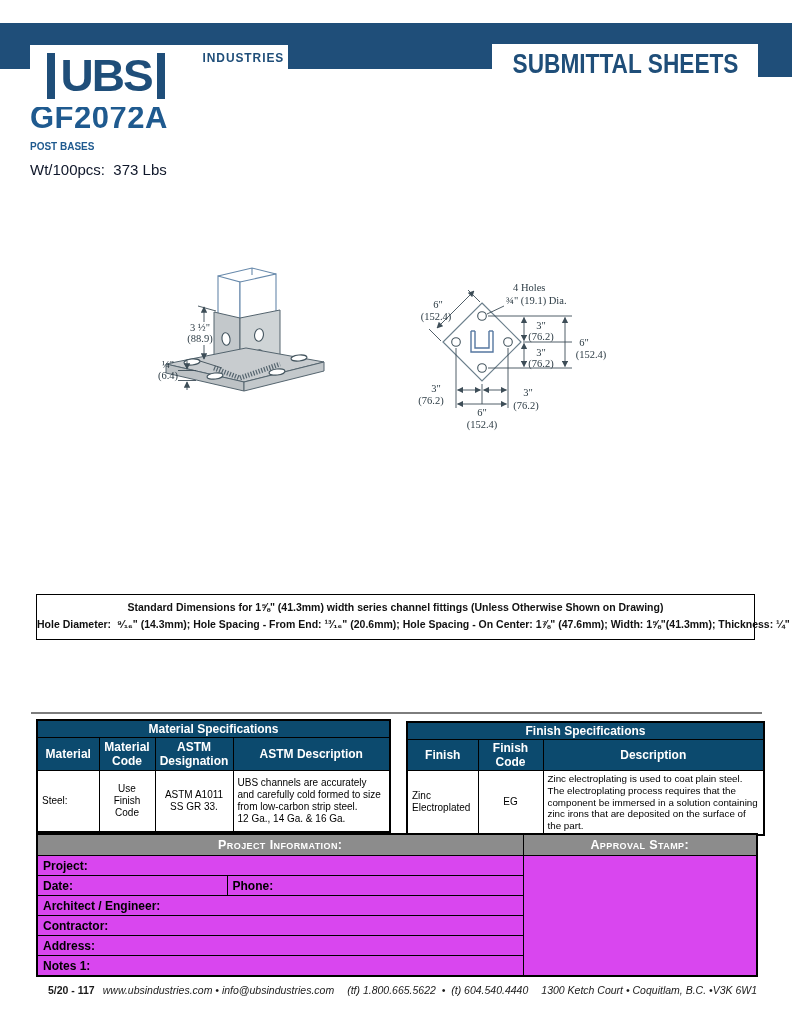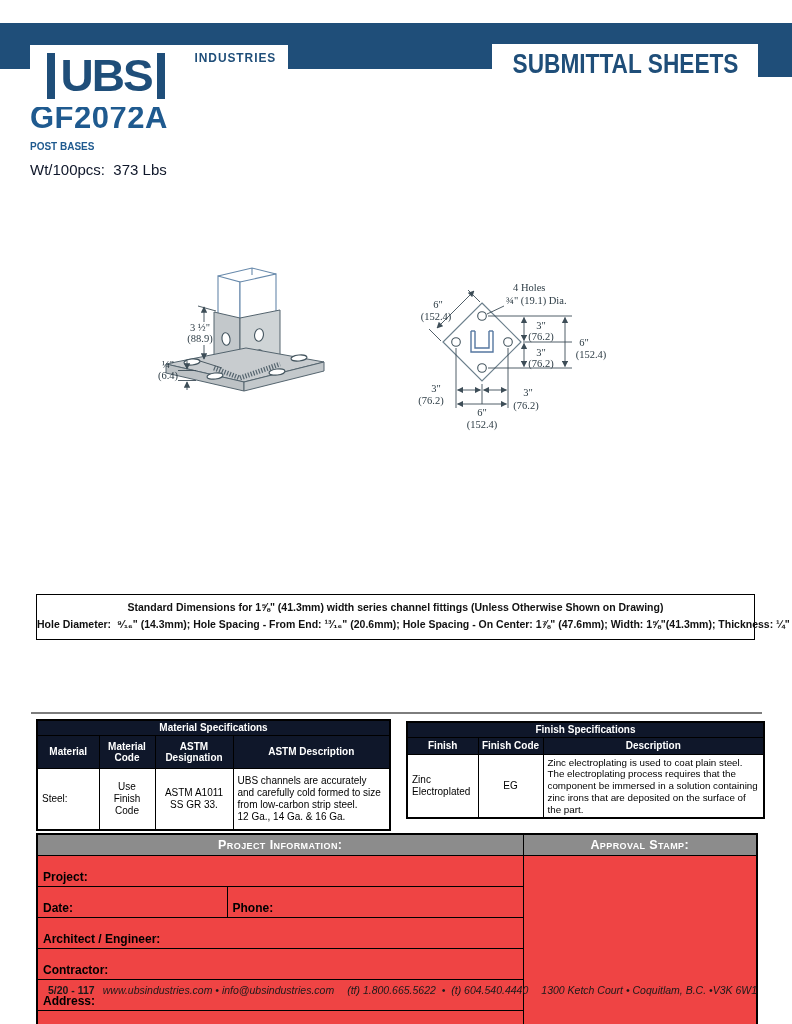--- a/index.html
+++ b/index.html
@@ -10,21 +10,21 @@
   }
   
   .band { position:absolute; left:0; top:23px; width:792px; height:46px; background:#1f4e79; }
   .band-tab { position:absolute; left:758px; top:68px; width:34px; height:9px; background:#1f4e79; }
   .logo-box { position:absolute; left:30px; top:45px; width:152px; height:62px; background:#fff;
               display:flex; align-items:center; justify-content:center; gap:5px; z-index:2; }
   .logo-bar { width:8px; height:46px; background:#1f4e79; }
   .logo-word { font-size:46px; font-weight:bold; color:#1f4e79; letter-spacing:-2px; line-height:1;
                transform:scaleY(0.95); }
   .industries-tab { position:absolute; left:182px; top:45px; width:106px; height:25px; background:#fff;
-                    display:flex; align-items:center; justify-content:center; z-index:2; }
+                    display:flex; align-items:center; justify-content:flex-end; z-index:2; }
   .industries-word { font-size:13px; font-weight:bold; color:#1f4e79; letter-spacing:1px; transform:scaleX(0.92); }
   .submittal-box { position:absolute; left:492px; top:44px; width:266px; height:41px; background:#fff;
                    display:flex; align-items:center; justify-content:center; z-index:2; }
   .submittal-word { font-size:27px; font-weight:bold; color:#1f4e79; white-space:nowrap;
                     transform:scaleX(0.84); letter-spacing:0px; }
   
   .product-code { position:absolute; left:30px; top:100px; font-size:31px; font-weight:bold;
                   color:#1f5a8f; letter-spacing:0.5px; }
   .product-category { position:absolute; left:30px; top:141px; font-size:10px; font-weight:bold; color:#1f5a8f; }
   .product-weight { position:absolute; left:30px; top:161px; font-size:15px; color:#0f172a; white-space:pre; }
@@ -42,39 +42,39 @@
   .std-box { position:absolute; left:36px; top:594px; width:719px; height:46px; border:1.5px solid #000;
              text-align:center; box-sizing:border-box; }
   .std-line1 { margin-top:6px; font-size:10.5px; font-weight:bold; white-space:pre; }
   .std-line2 { margin-top:5px; font-size:10.5px; font-weight:bold; white-space:pre; }
   
   .materials-label { position:absolute; left:40px; top:694px; font-size:11px; color:#2a2a2a;margin-top:32px; }
   .materials-rule { position:absolute; left:31px; top:712px; width:731px; height:2px; background:#7d7d7d; }
   
   table.spec { position:absolute; border-collapse:collapse; table-layout:fixed; border:2px solid #000; }
   table.spec th, table.spec td { border:1.3px solid #000; overflow:hidden; }
-  table.spec th { background:#0f172a; color:#fff; font-size:10px; font-weight:bold; text-align:center; padding:1px 2px; }
+  table.spec th { background:#0c4a6e; color:#fff; font-size:12px; font-weight:bold; text-align:center; padding:1px 2px; }
   table.spec td { font-size:10px; color:#000; vertical-align:middle; padding:2px 4px; line-height:1.2; }
   .cell-left { text-align:left; } .cell-center { text-align:center; }
   .blockline { display:block; }
   .mat-table { left:36px; top:719px; width:353px; }
   .fin-table { left:406px; top:721px; width:357px; }
   .t-title { height:15px; }
   .mat-head th { height:30px; }
   .fin-head th { height:14px; }
   .mat-data td { height:56px; }
   .fin-data td { height:58px; }
   
   .proj-table { position:absolute; left:36px; top:833px; width:720px; border-collapse:collapse;
                 table-layout:fixed; border:2px solid #000; }
   .proj-table th, .proj-table td { border:1.5px solid #000; }
   .proj-table th { background:#8c8c8c; color:#fff; height:18px; font-size:12.5px; font-weight:bold;
                    font-variant:small-caps; letter-spacing:0.4px; text-align:center; }
-  .proj-table td { height:17px; font-size:12px; font-weight:bold; color:#000; padding:12px 0 1px 5px;
-                   vertical-align:middle; background:#ef4444; }
+  .proj-table td { height:17px; font-size:12px; font-weight:bold; color:#000; padding:1px 0 1px 5px;
+                   vertical-align:middle; background:#d946ef; }
   
   .footer { position:absolute; left:36px; top:984px; width:721px; display:flex;
             justify-content:space-between; align-items:baseline; font-size:10.5px; color:#1a1a1a; }
   .footer .left-group { display:flex; gap:8px; align-items:baseline;padding-left:12px; }
   .page-ref { font-weight:bold; font-style:normal; white-space:pre; }
   .foot-italic { font-style:italic; white-space:pre; }
 </style>
 </head>
 <body>
 

